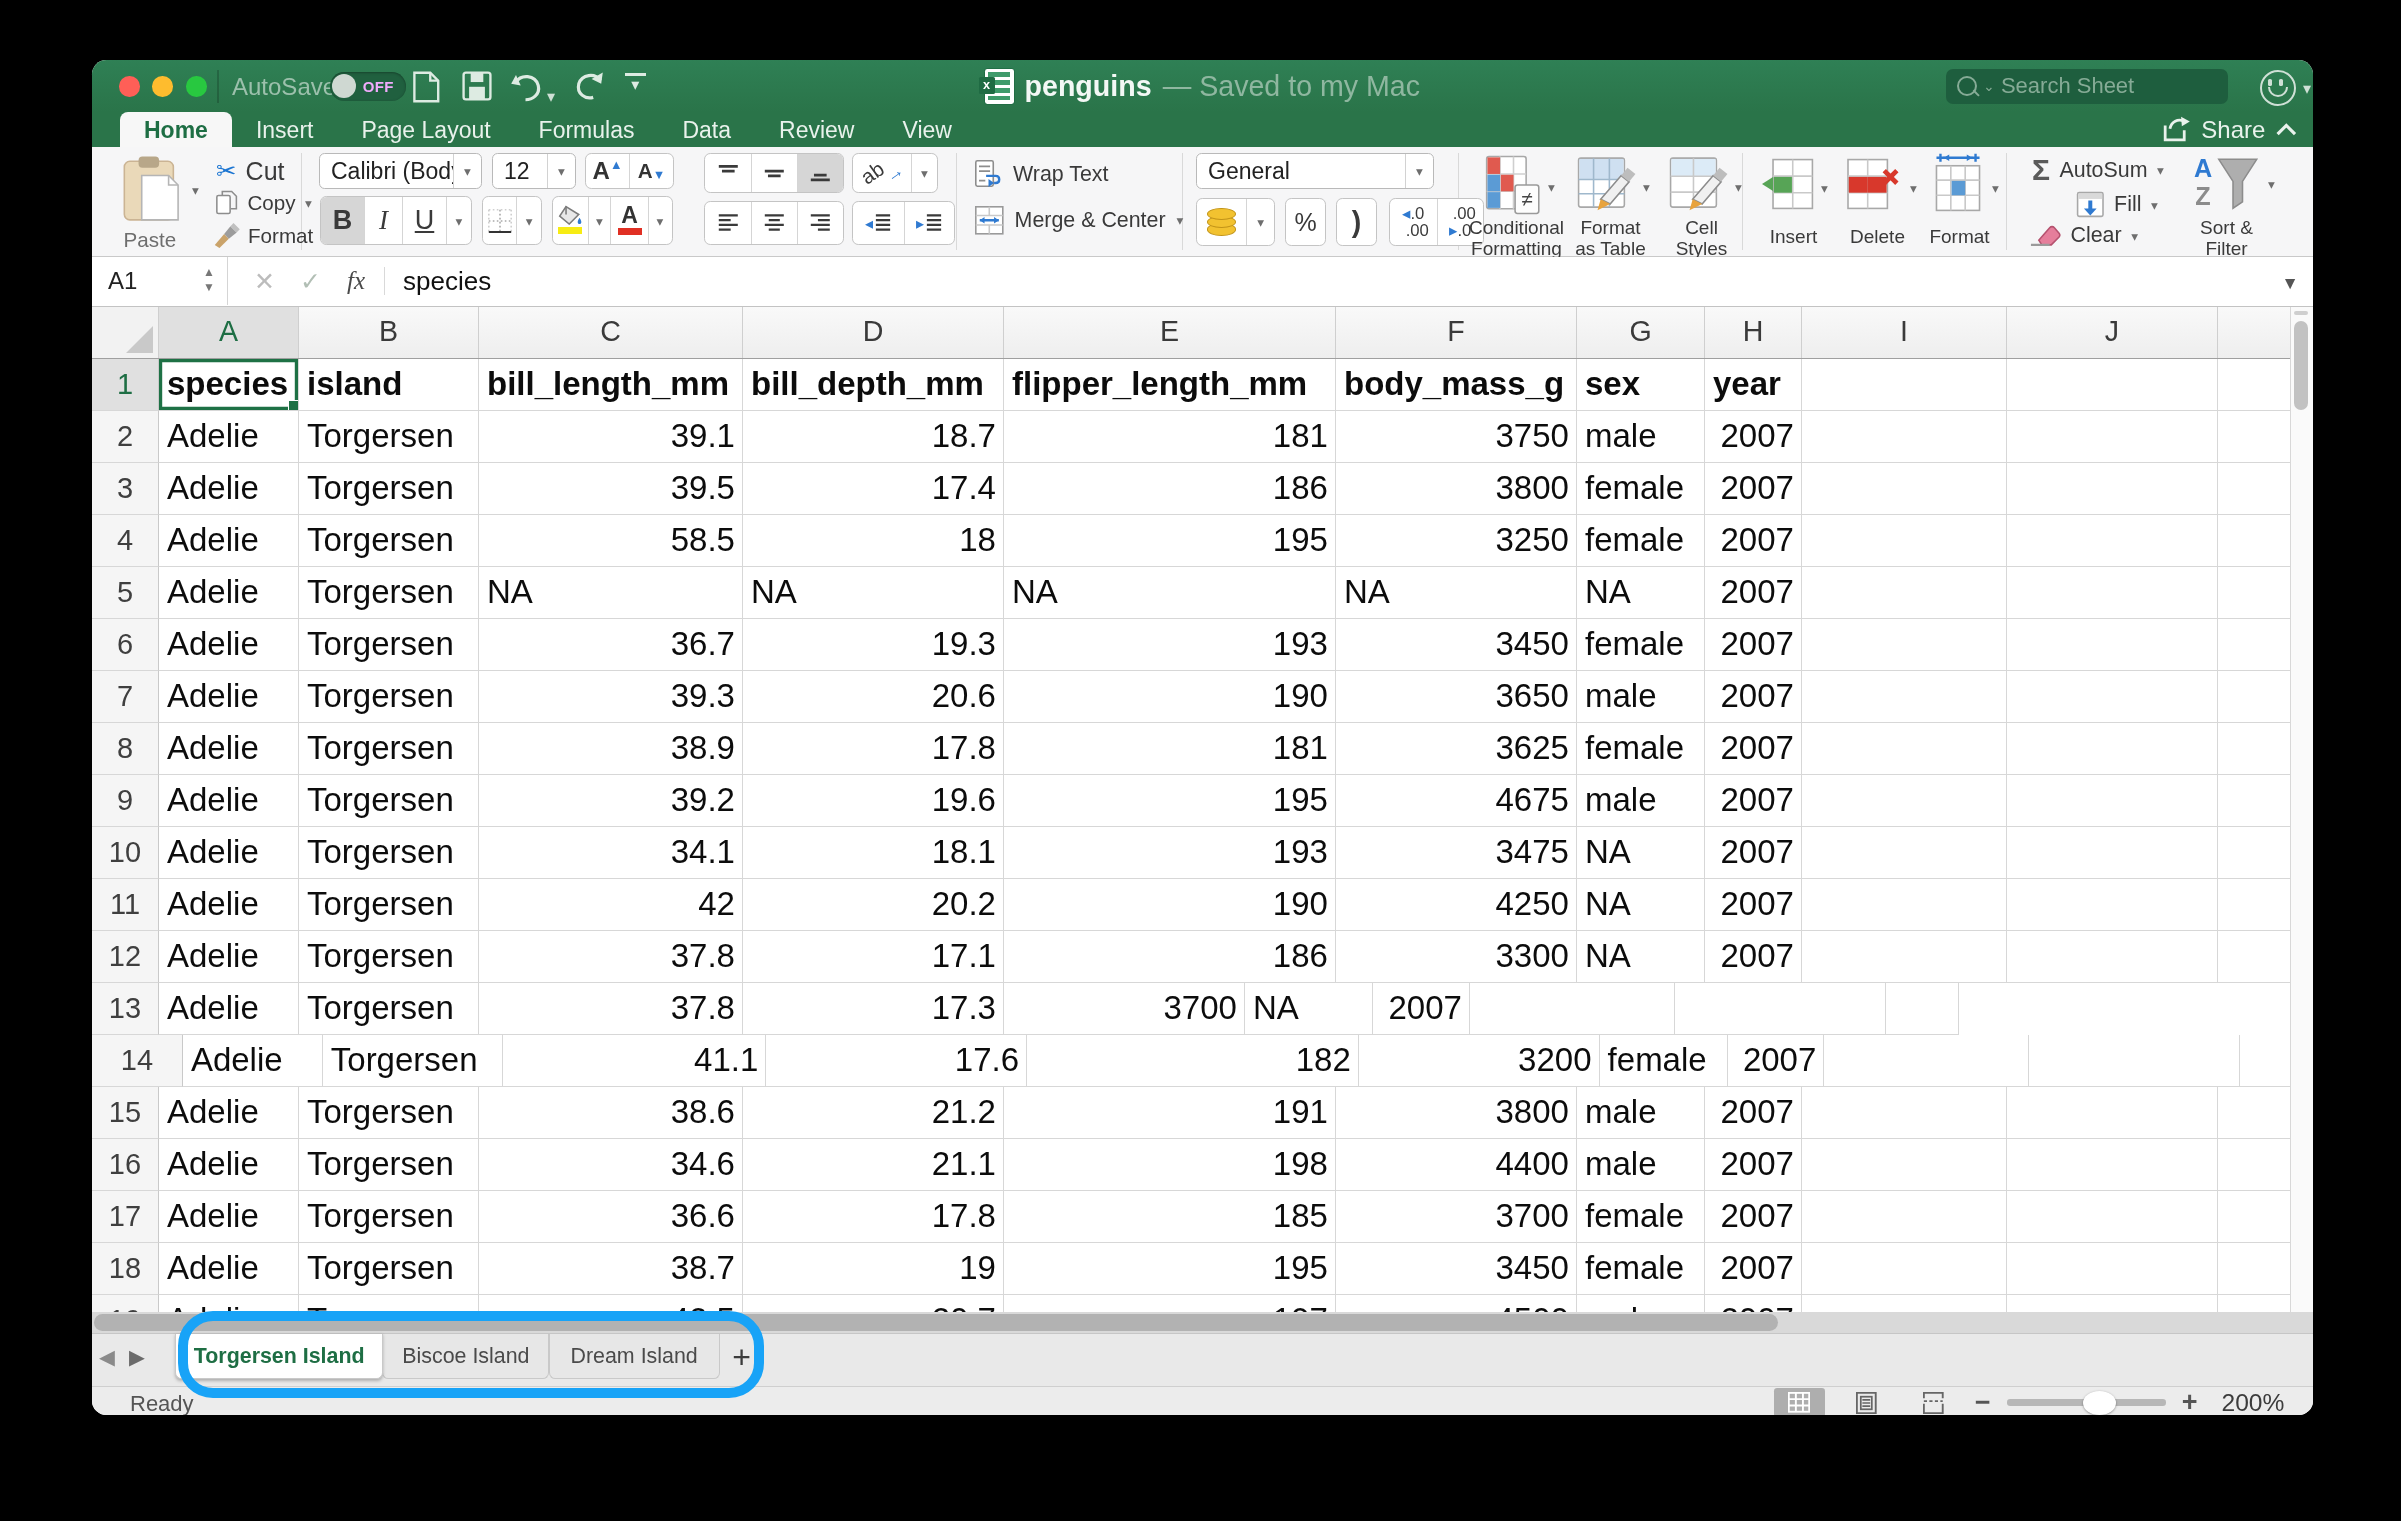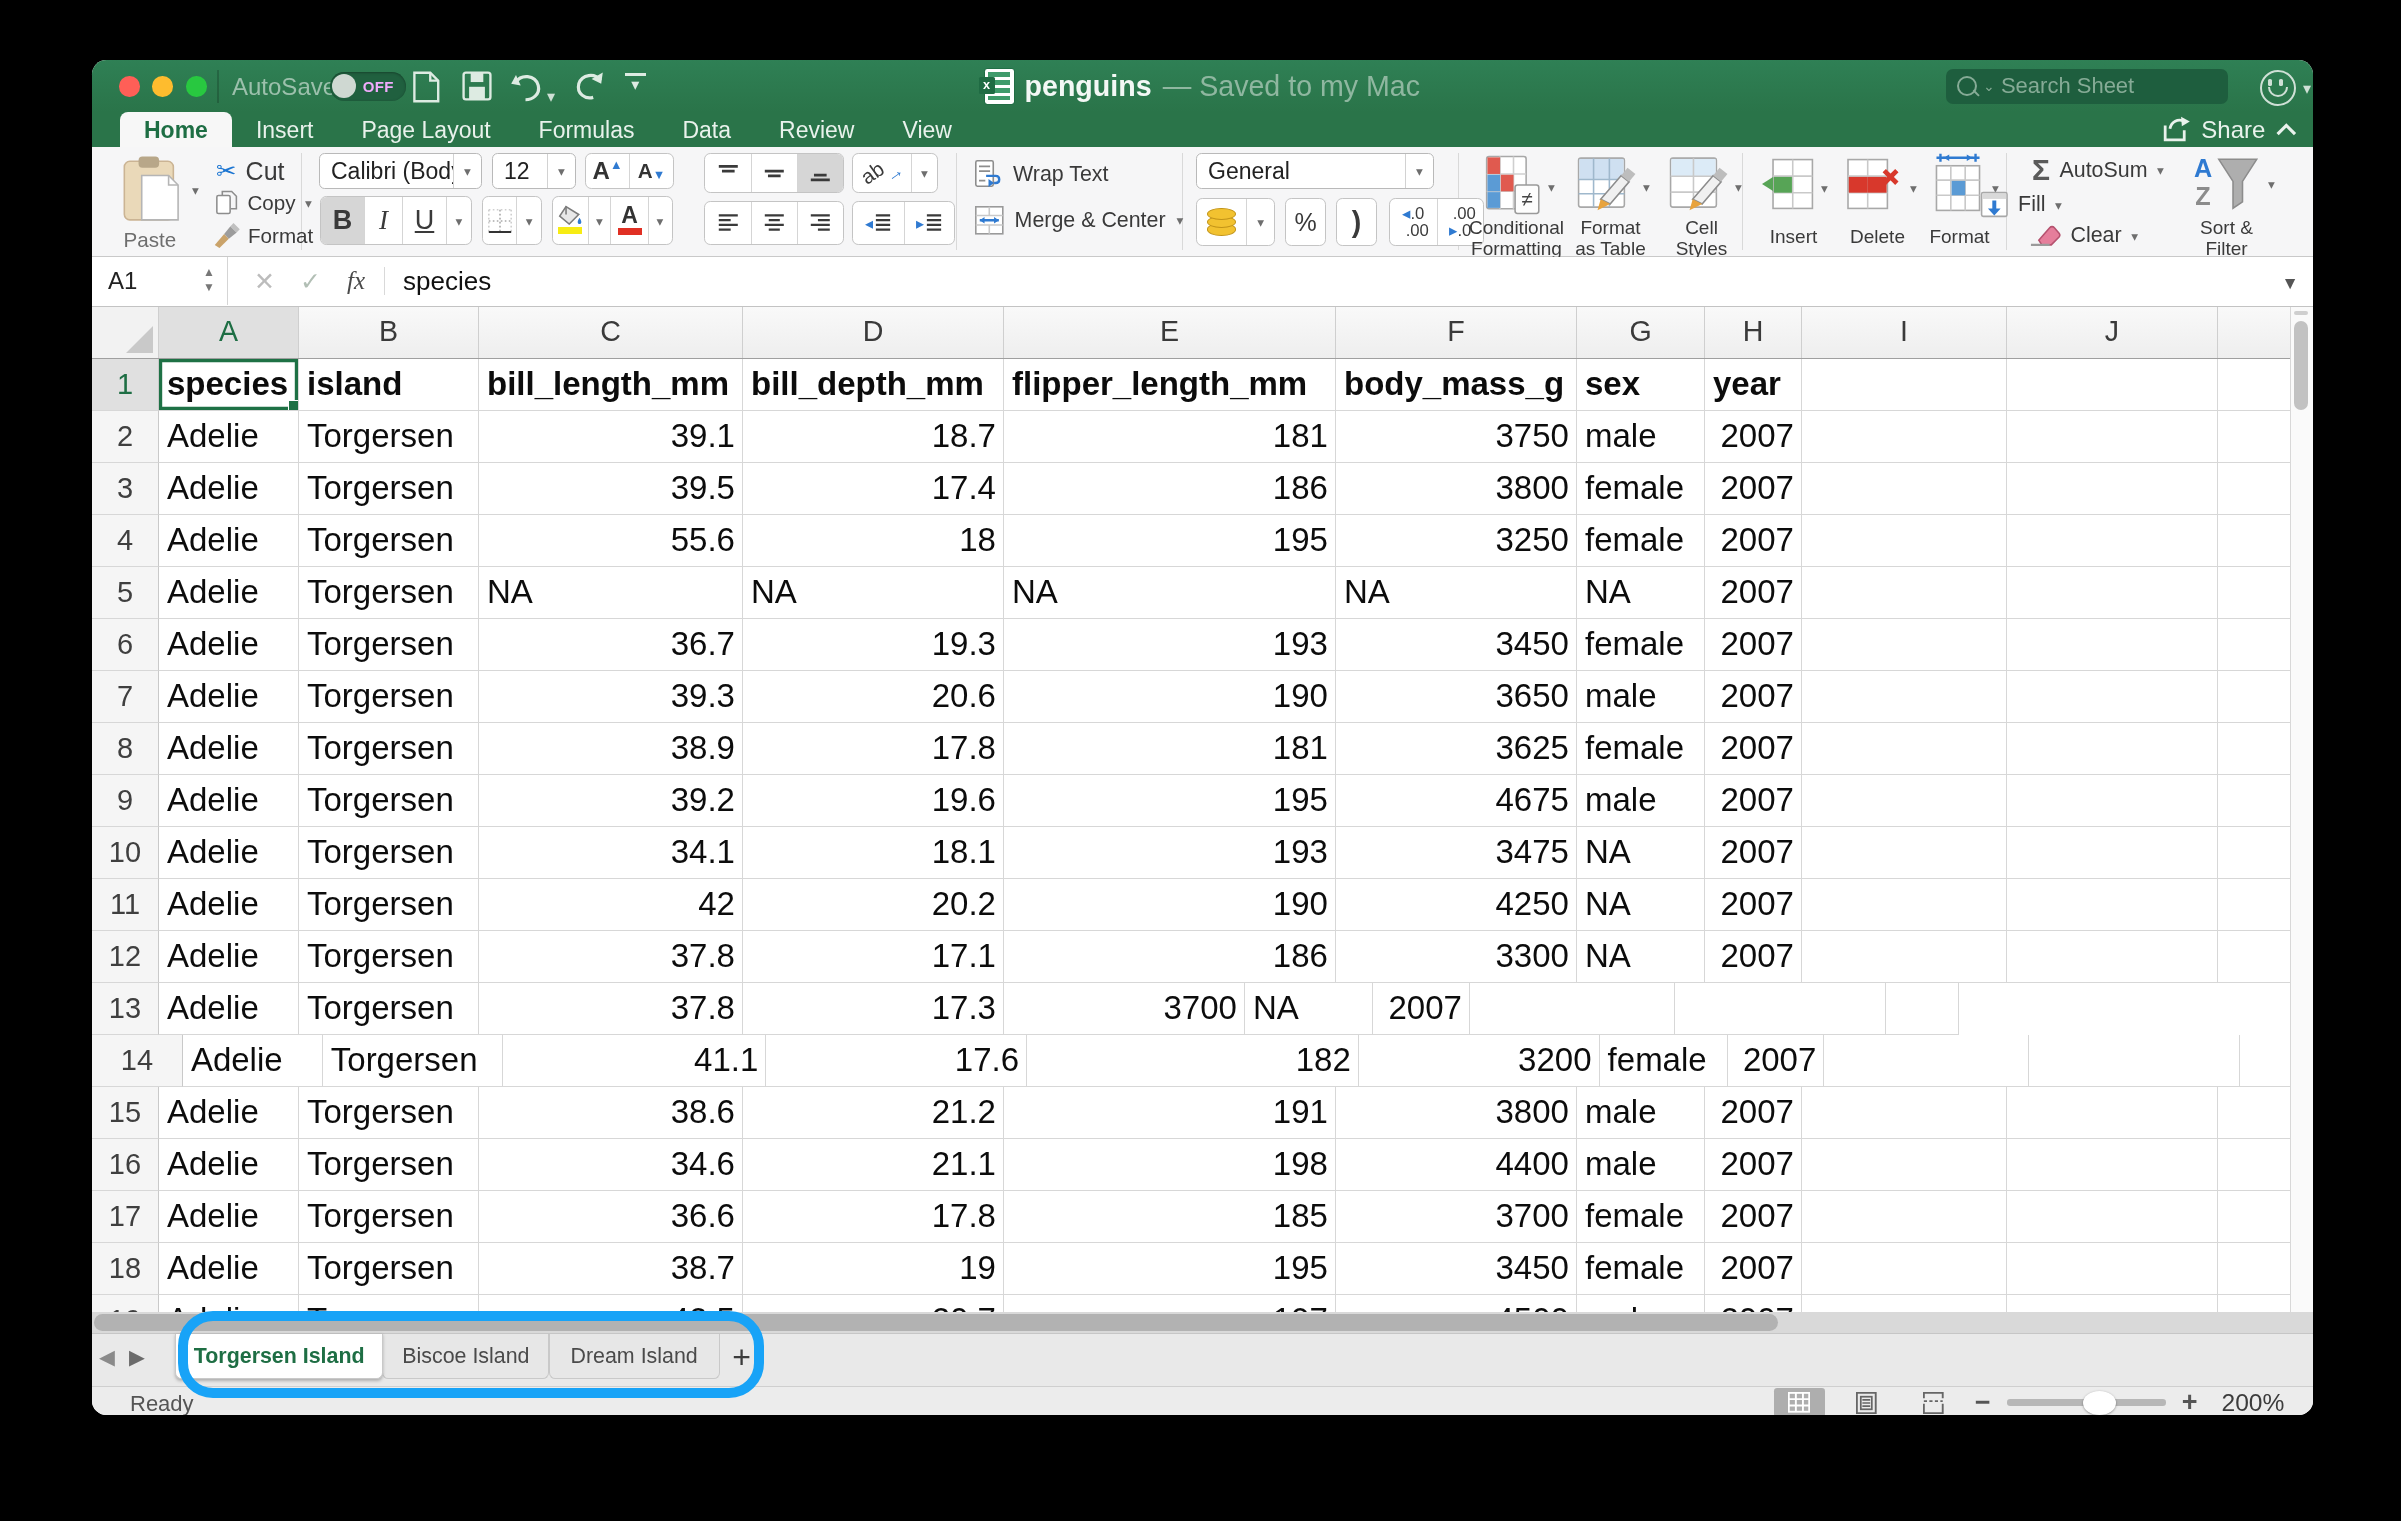--- a/index.html
+++ b/index.html
@@ -486,21 +486,21 @@
         </svg>
     </div>
     <span class="caret" style="position:absolute;left:1900px;top:33px">▾</span>
     <div class="rlabel" style="left:1824px;top:79px;width:87px">Format</div>
 
     <div style="position:absolute;left:1940px;top:6.3px;display:flex;align-items:center;gap:9.5px">
       <span style="font-size:30px;color:#5a5a5a;font-weight:bold">Σ</span>
       <span style="font-size:21.4px">AutoSum</span>
       <span class="caret">▾</span>
     </div>
-    <div style="position:absolute;left:1888px;top:44px;display:flex;align-items:center;gap:9.5px">
+    <div style="position:absolute;left:1984px;top:44px;display:flex;align-items:center;gap:9.5px">
       <svg width="28.6" height="27" viewBox="0 0 36 34">
           <rect x="2" y="2" width="32" height="30" rx="2" fill="#fff" stroke="#a8a8a8" stroke-width="2"></rect>
           <rect x="3" y="3" width="30" height="7" fill="#d9d9d9"></rect>
           <path d="M18 12 v12" stroke="#2f7ad1" stroke-width="5"></path>
           <path d="M18 31 l-8 -9 h16 z" fill="#2f7ad1"></path>
         </svg>
       <span style="font-size:21.4px">Fill</span>
       <span class="caret">▾</span>
     </div>
     <div style="position:absolute;left:1937px;top:76px;display:flex;align-items:center;gap:9.5px">
@@ -591,21 +591,21 @@
           <div class="gcell" style="width: 128px;">female</div>
           <div class="gcell num" style="width: 97px;">2007</div>
           <div class="gcell" style="width: 205px;"></div>
           <div class="gcell" style="width: 211px;"></div>
           <div class="gcell" style="width: 73px;"></div>
         </div>
         <div class="grow">
           <div class="rowhdr" style="width: 67px;">4</div>
           <div class="gcell" style="width: 140px;">Adelie</div>
           <div class="gcell" style="width: 180px;">Torgersen</div>
-          <div class="gcell num" style="width: 264px;">55.6</div>
+          <div class="gcell num" style="width: 264px;">58.5</div>
           <div class="gcell num" style="width: 261px;">18</div>
           <div class="gcell num" style="width: 332px;">195</div>
           <div class="gcell num" style="width: 241px;">3250</div>
           <div class="gcell" style="width: 128px;">female</div>
           <div class="gcell num" style="width: 97px;">2007</div>
           <div class="gcell" style="width: 205px;"></div>
           <div class="gcell" style="width: 211px;"></div>
           <div class="gcell" style="width: 73px;"></div>
         </div>
         <div class="grow">

